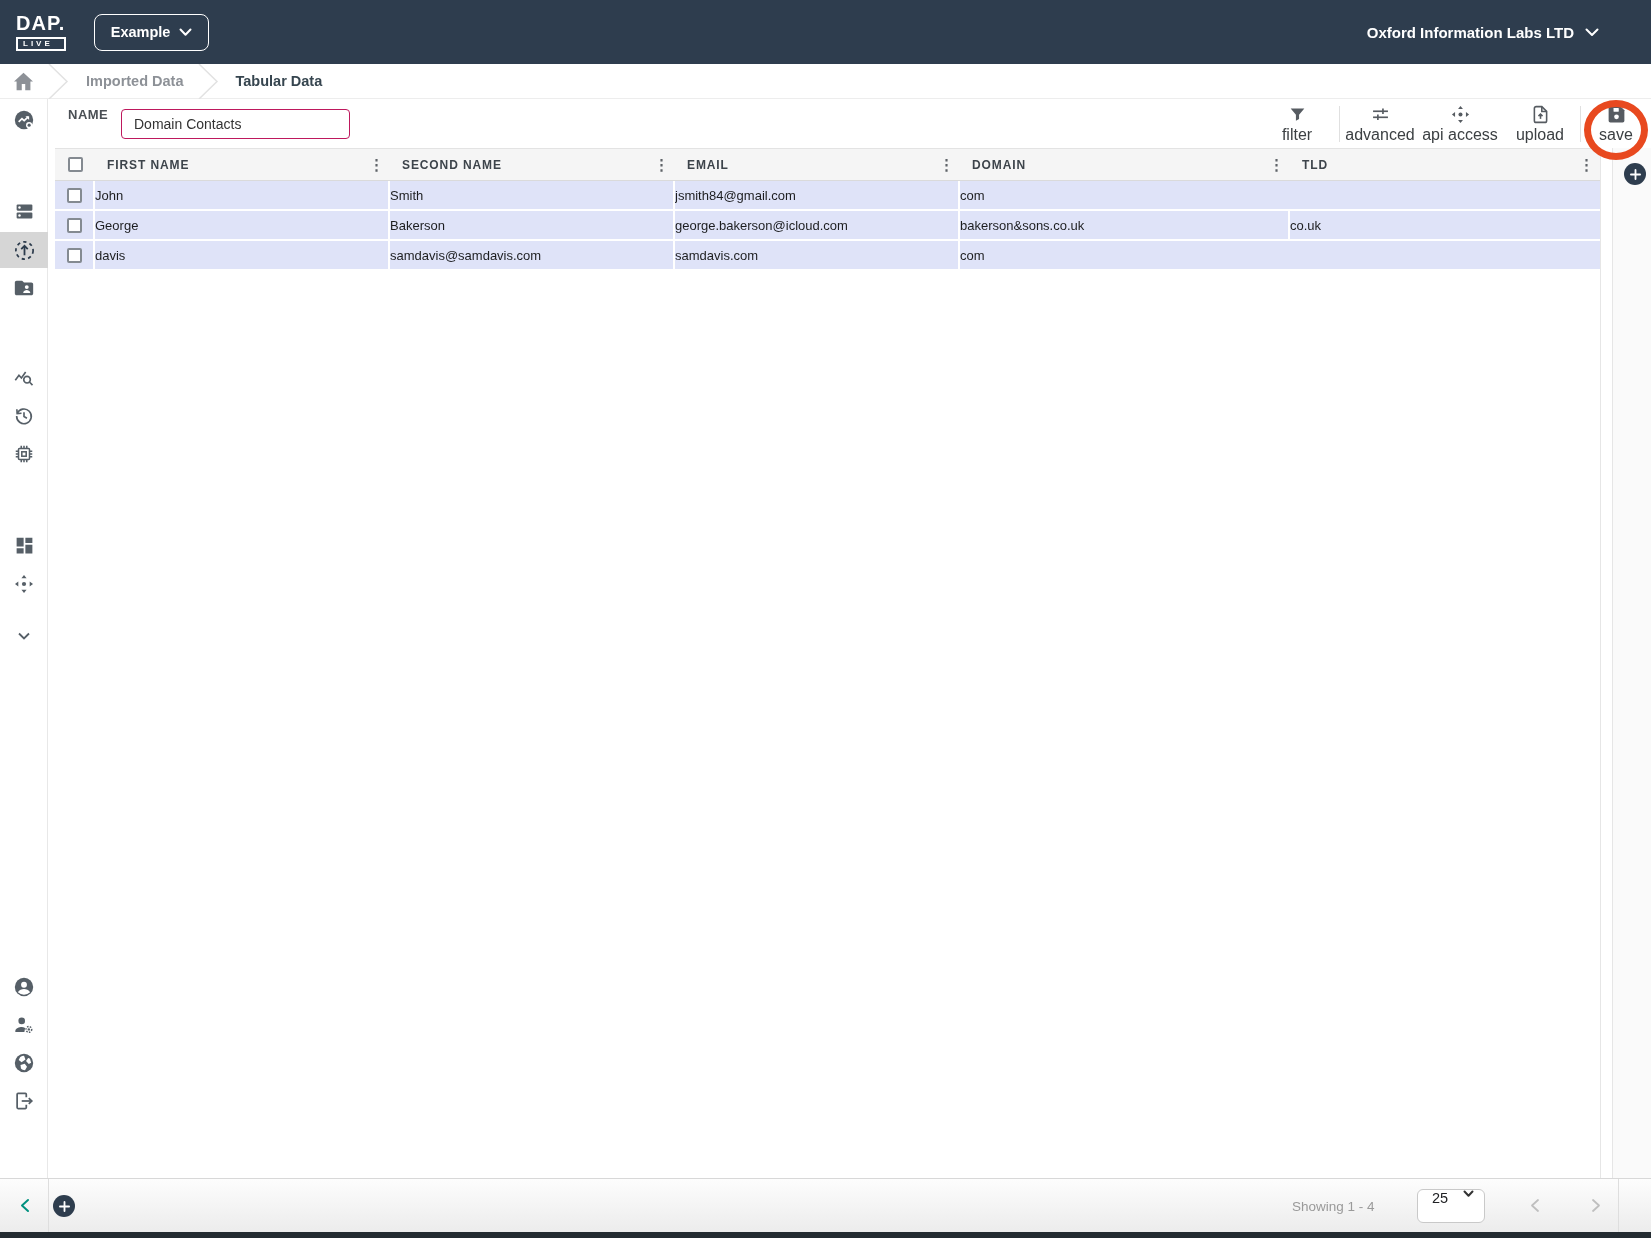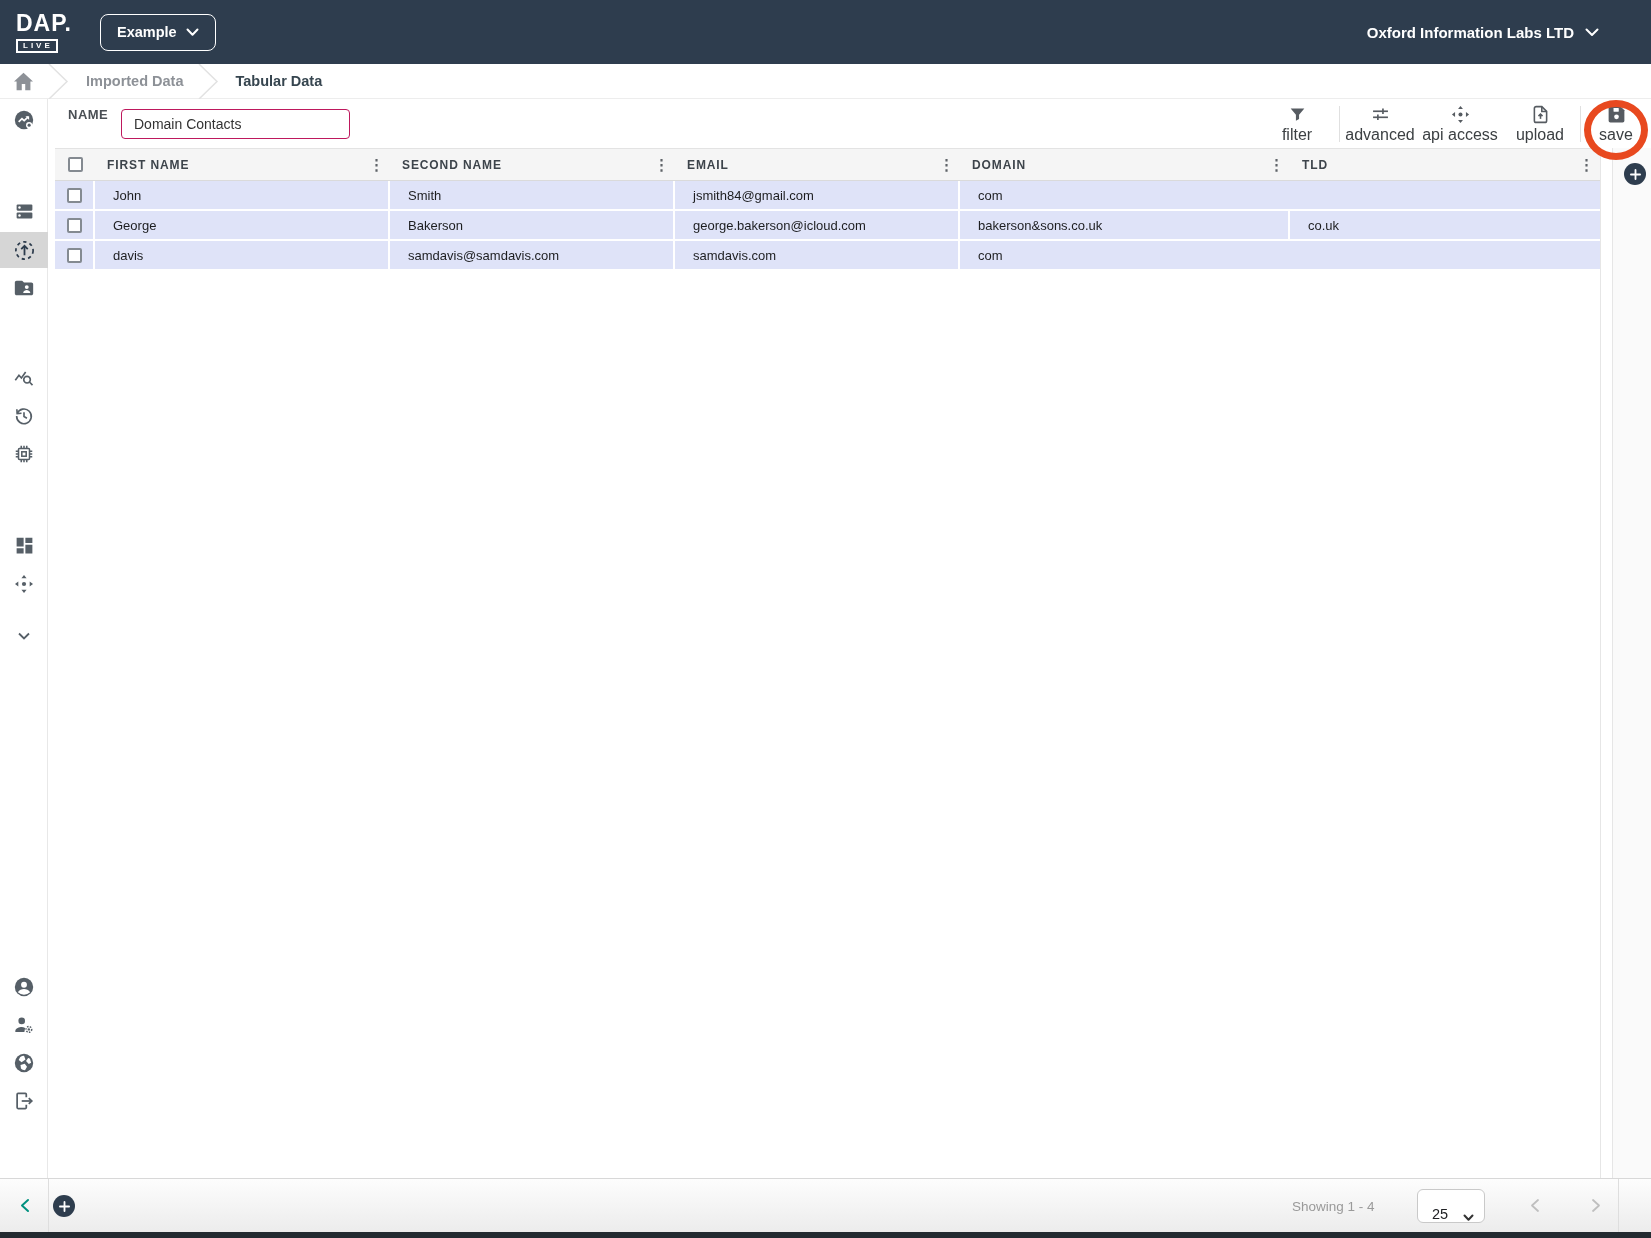--- a/index.html
+++ b/index.html
@@ -4,23 +4,23 @@
 <style>
   * { margin:0; padding:0; box-sizing:border-box; }
   html,body { width:1651px; height:1238px; overflow:hidden; background:#fff;
     font-family:"Liberation Sans", sans-serif; }
   svg { display:block; }
 
   
   .app-header { position:absolute; left:0; top:0; width:1651px; height:64px;
     background:#2e3d4e; display:flex; align-items:center; }
   .logo { margin-left:16px; color:#fff; line-height:1; }
-  .logo-main { font-size:23px; font-weight:bold; letter-spacing:1px; }
+  .logo-main { font-size:20px; font-weight:bold; letter-spacing:1px; }
   .logo-sub { margin-top:2px; border:2px solid #fff; display:inline-block;
-    font-size:8px; font-weight:bold; letter-spacing:3px; padding:1px 3px 1px 5px; }
+    font-size:8px; font-weight:bold; letter-spacing:3px; padding:1px 11px 1px 5px; }
   .project-btn { margin-left:28px; height:37px; border:1.5px solid #fff; border-radius:8px;
     color:#fff; display:flex; align-items:center; gap:9px; padding:0 16px;
     font-size:14.5px; font-weight:bold; background:transparent; cursor:pointer; }
   .org-switcher { position:absolute; right:52px; top:0; height:64px; display:flex;
     align-items:center; gap:11px; color:#fff; font-size:15px; font-weight:bold; cursor:pointer; }
 
   
   .breadcrumb-bar { position:absolute; left:0; top:64px; width:1651px; height:35px;
     background:#fff; border-bottom:1px solid #ededed; display:flex; align-items:center; }
   .crumb-sep { margin:0 0 0 12px; }
@@ -57,21 +57,21 @@
     border-bottom:1px solid #dadada; }
   .hcell { display:flex; align-items:center; justify-content:space-between;
     padding:0 6px 0 12px; overflow:hidden; }
   .hcell .hlabel { font-size:12px; font-weight:bold; color:#3d444b; letter-spacing:.9px; }
   .kebab { color:#5f6368; font-size:15px; font-weight:bold; line-height:1; cursor:pointer;
     letter-spacing:0; }
   .cbx-cell { display:flex; align-items:center; justify-content:center; }
   .checkbox { width:15px; height:15px; border:2px solid #848a91; border-radius:2px;
     background:#fff; cursor:pointer; }
   .grid-row { background:#dfe3f8; height:30px; border-bottom:2px solid #fff; }
-  .dcell { display:flex; align-items:center; padding-left:18px; font-size:13px; color:#1d1e20;
+  .dcell { display:flex; align-items:center; padding-left:0; font-size:13px; color:#1d1e20;
     border-right:2px solid #fff; overflow:hidden; white-space:nowrap; cursor:default; }
   .dcell:last-child { border-right:none; }
   .grid-row .cbx-cell { border-right:2px solid #fff; }
   .cell-selected { box-shadow:inset 0 0 0 2px #3f6de4; }
   .table-edge { position:absolute; left:1600px; top:148px; width:1px; height:1030px; background:#e6e6e6; }
 
   
   .right-gutter { position:absolute; left:1612px; top:148px; width:39px; height:1030px;
     background:#fafafa; border-left:1px solid #e6e6e6; }
   .circle-btn { width:22px; height:22px; border-radius:50%; background:#2e3d4e; color:#fff;
@@ -81,21 +81,21 @@
   
   .bottom-bar { position:absolute; left:0; top:1178px; width:1651px; height:54px;
     background:linear-gradient(#fdfdfd,#ececec); border-top:1px solid #d8d8d8; }
   .collapse-btn { position:absolute; left:18px; top:19px; color:#00917f; cursor:pointer; }
   .bb-sep { position:absolute; top:0; width:1px; height:54px; background:#dedede; }
   .add-row-btn { position:absolute; left:53px; top:16px; }
   .showing-label { position:absolute; left:1292px; top:0; height:54px; display:flex;
     align-items:center; font-size:13.5px; color:#9a9a9a; }
   .page-size { position:absolute; left:1417px; top:10px; width:68px; height:34px;
     background:#fff; border:1px solid #c9c9c9; border-radius:6px; display:flex;
-    align-items:flex-end; justify-content:space-between; padding:0 10px 0 14px;
+    align-items:flex-start; justify-content:space-between; padding:0 10px 0 14px;
     font-size:14.5px; color:#202124; cursor:pointer; }
   .pg-nav { position:absolute; top:19px; color:#bfbfbf; cursor:pointer; }
   .bottom-strip { position:absolute; left:0; top:1232px; width:1651px; height:6px; background:#232b31; }
 </style>
 </head>
 <body>
 
 <div class="app-header">
   <div class="logo">
     <div class="logo-main">DAP.</div>

